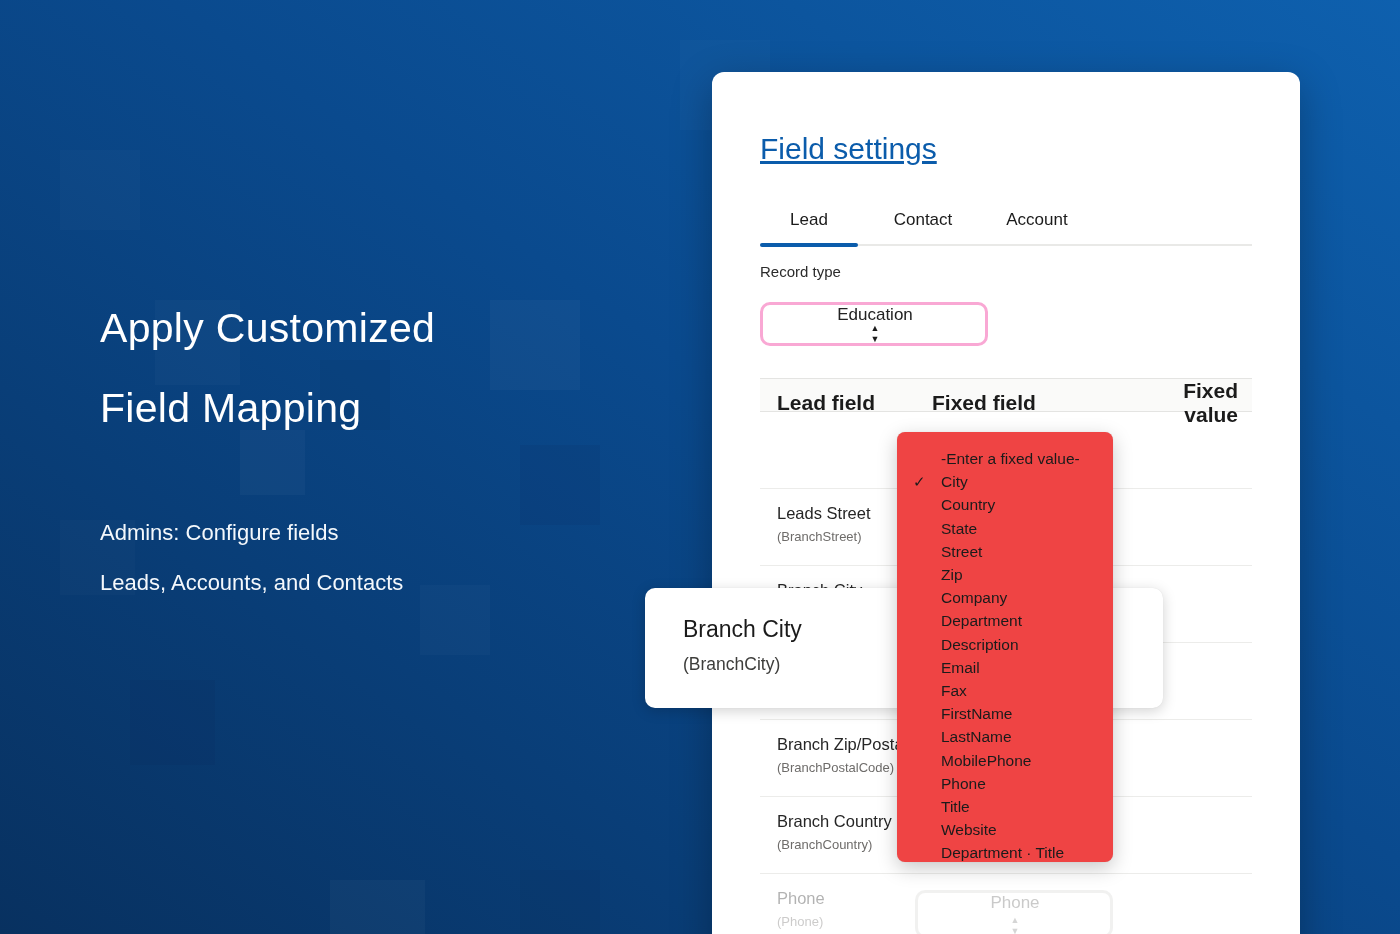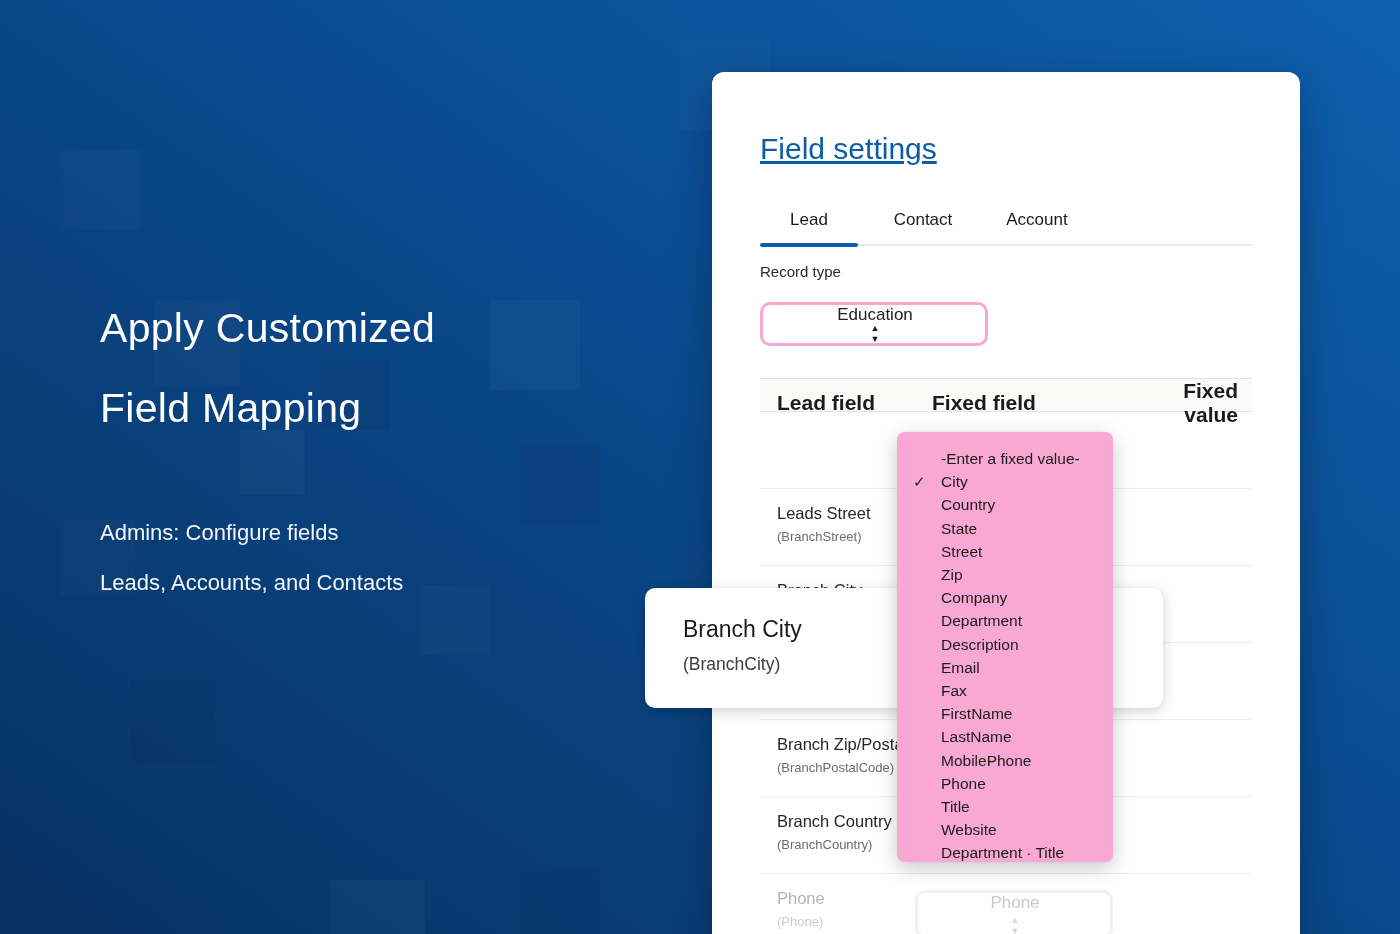--- a/index.html
+++ b/index.html
@@ -66,21 +66,21 @@
     background:#ffffff; border-radius:10px;
     box-shadow:0 3px 14px rgba(0,0,0,0.18), 0 0 1px rgba(0,0,0,0.10);
     padding:28px 0 0 38px; z-index:3;
   }
   .callout-title { font-size:23px; color:#1b1b1b; }
   .callout-subtitle { font-size:17.5px; color:#3e3e3c; margin-top:11px; }
 
   
   .dropdown {
     position:absolute; left:897px; top:432px; width:216px; height:430px;
-    background:#f9a8d4; border-radius:8px;
+    background:#ef4444; border-radius:8px;
     box-shadow:0 6px 20px rgba(0,0,0,0.22), 0 0 1px rgba(0,0,0,0.15);
     padding-top:15px; z-index:4;
   }
   .dd-item { position:relative; padding-left:44px; font-size:15.5px; line-height:23.2px; color:#1b1b1b; white-space:nowrap; cursor:pointer; }
   .dd-item .check { position:absolute; left:16px; top:0; font-size:15px; color:#1b1b1b; }
 </style>
 </head>
 <body>
 
 <div>

